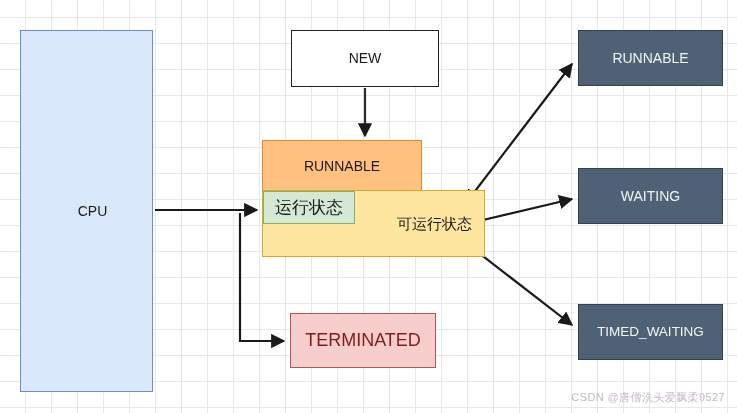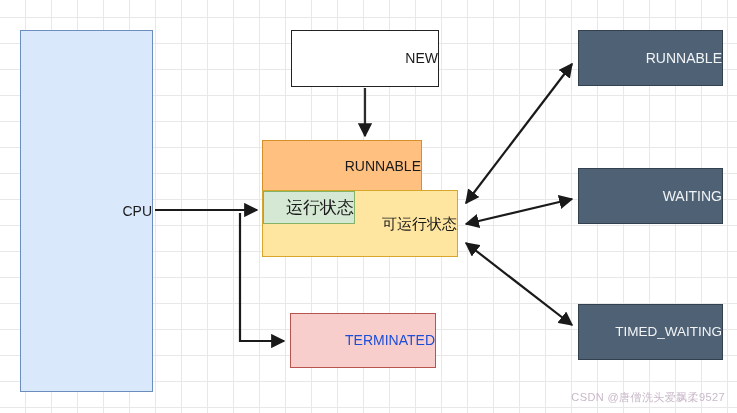--- a/index.html
+++ b/index.html
@@ -24,21 +24,21 @@
       130px 130px,
       130px 130px;
     background-position: -1px -9px, -1px -9px, -1px -9px, -1px -9px;
     font-family: "Liberation Sans", "DejaVu Sans", sans-serif;
   }
   .node {
     position: absolute;
     box-sizing: border-box;
     display: flex;
     align-items: center;
-    justify-content: flex-end;
+    justify-content: center;
     text-align: center;
   }
   .node-label {
     line-height: 1.15;
     white-space: nowrap;
   }
 
   
   #cpu-box {
     left: 20px; top: 30px; width: 133px; height: 362px;
@@ -59,25 +59,25 @@
   #runnable-box {
     left: 262px; top: 140px; width: 160px; height: 51px;
     background: #ffc080;
     border: 1.5px solid #d6902a;
     border-bottom: none;
   }
   #runnable-box .node-label { font-size: 14px; color: #1a1a1a; }
 
   
   #ready-state-box {
-    left: 262px; top: 190px; width: 196px; height: 67px;
+    left: 262px; top: 190px; width: 223px; height: 67px;
     background: #ffe6a0;
     border: 1.5px solid #d6a72a;
     justify-content: flex-end;
-    padding-right: 0;
+    padding-right: 12px;
   }
   #ready-state-box .node-label { font-size: 15px; color: #1a1a1a; }
 
   
   #running-state-box {
     left: 263px; top: 191px; width: 92px; height: 33px;
     background: #d5e8d4;
     border: 1.5px solid #82b366;
   }
   #running-state-box .node-label { font-size: 17px; color: #1a1a1a; }
@@ -89,21 +89,21 @@
     border: 1.5px solid #9a9a9a;
   }
   #blocked-state-box .node-label { font-size: 13px; color: #1a1a1a; }
 
   
   #terminated-box {
     left: 290px; top: 313px; width: 146px; height: 55px;
     background: #f8cecc;
     border: 1.5px solid #b85450;
   }
-  #terminated-box .node-label { font-size: 14px; color: #1d4ed8; }
+  #terminated-box .node-label { font-size: 18px; color: #7f1d1d; }
 
   
   .slate {
     background: #4e6175;
     border: 1.5px solid #33404d;
     left: 578px;
     width: 145px;
     height: 56px;
   }
   .slate .node-label { font-size: 14px; color: #f2f4f6; }

